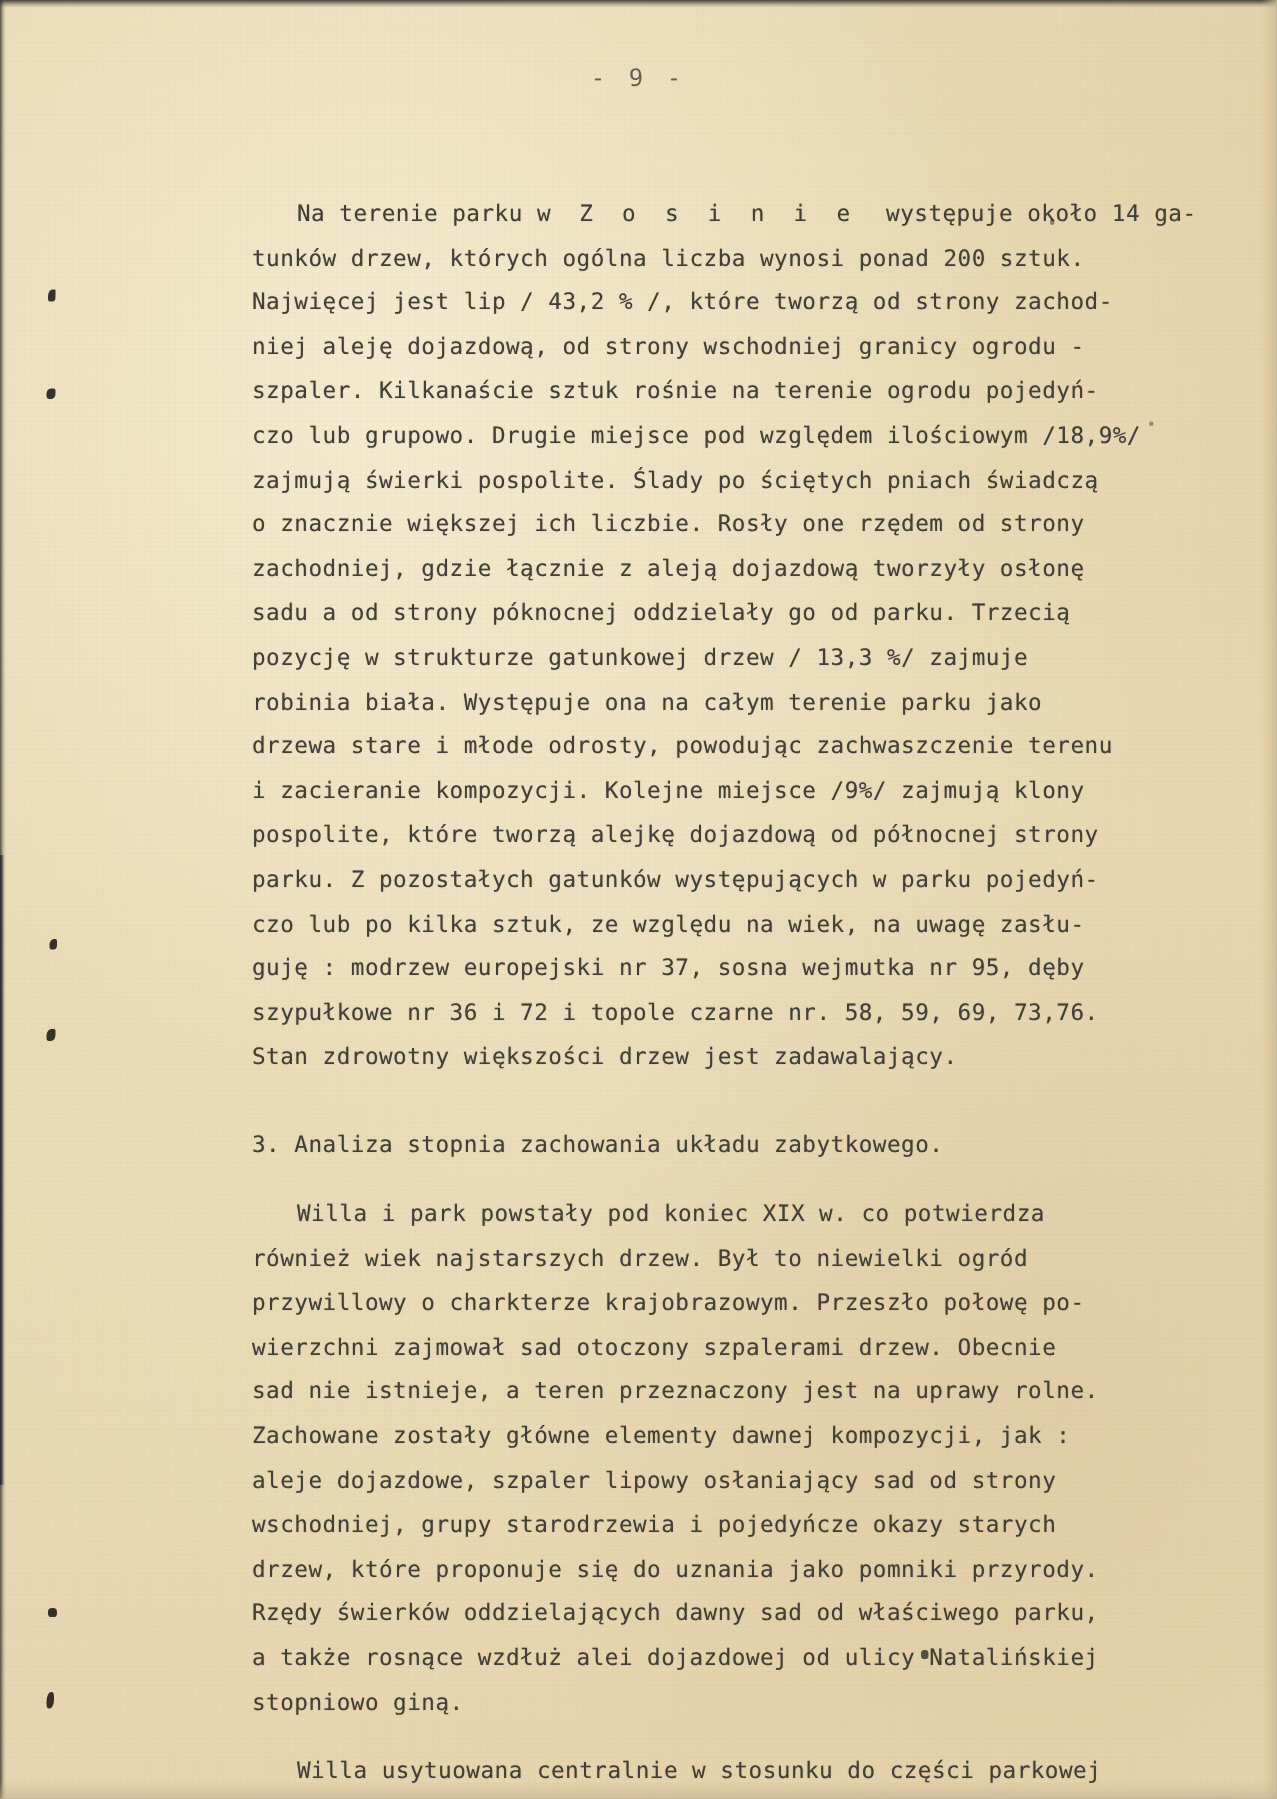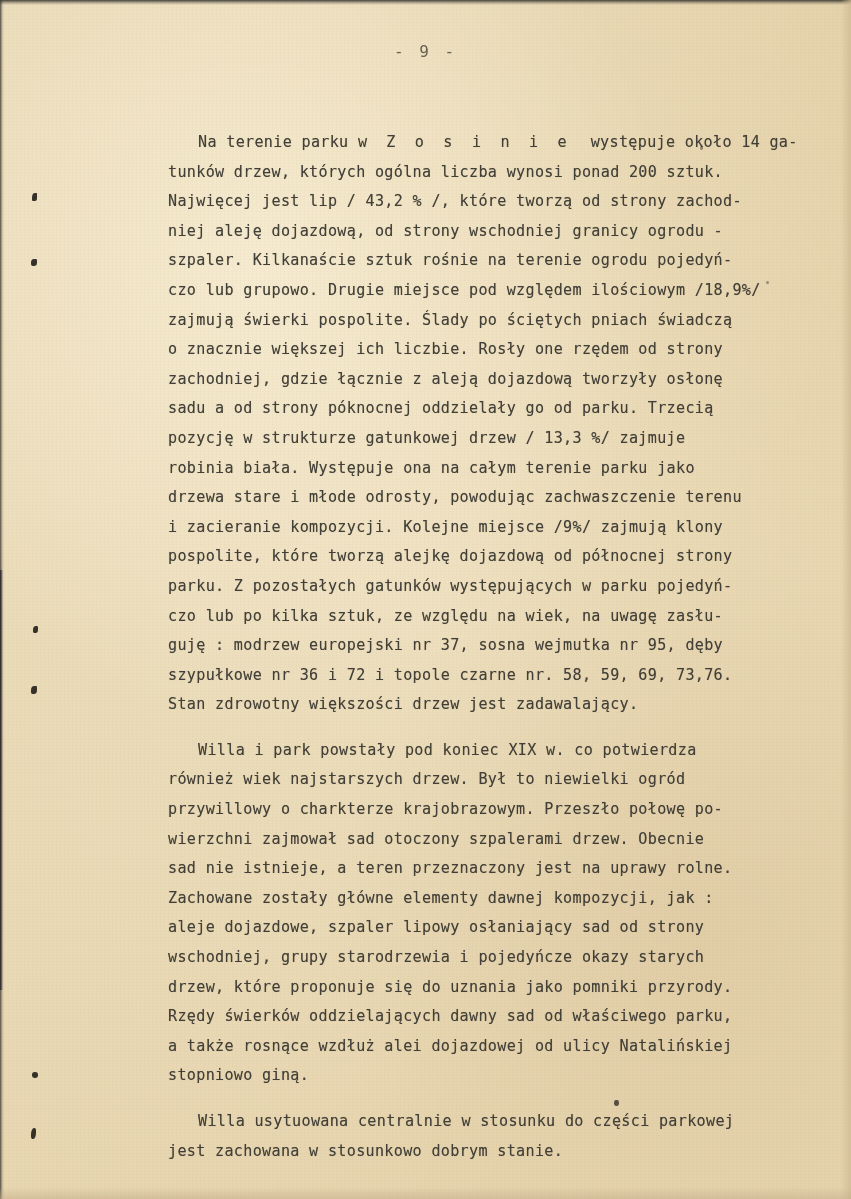--- a/index.html
+++ b/index.html
@@ -136,20 +136,21 @@
   <div class="edge-left"></div>
   <div class="edge-left-dark"></div>
   <div class="edge-right"></div>
   <div class="edge-bottom"></div>
 
   <div class="page-number">- 9 -</div>
 
   <div class="body-block">
 
   <p class="para"><span class="line indent">Na terenie parku w  <span class="spaced">Z o s i n i e</span>  występuje około 14 ga-</span><span class="line">tunków drzew, których ogólna liczba wynosi ponad 200 sztuk.</span><span class="line">Najwięcej jest lip / 43,2 % /, które tworzą od strony zachod-</span><span class="line">niej aleję dojazdową, od strony wschodniej granicy ogrodu -</span><span class="line">szpaler. Kilkanaście sztuk rośnie na terenie ogrodu pojedyń-</span><span class="line">czo lub grupowo. Drugie miejsce pod względem ilościowym /18,9%/</span><span class="line">zajmują świerki pospolite. Ślady po ściętych pniach świadczą</span><span class="line">o znacznie większej ich liczbie. Rosły one rzędem od strony</span><span class="line">zachodniej, gdzie łącznie z aleją dojazdową tworzyły osłonę</span><span class="line">sadu a od strony póknocnej oddzielały go od parku. Trzecią</span><span class="line">pozycję w strukturze gatunkowej drzew / 13,3 %/ zajmuje</span><span class="line">robinia biała. Występuje ona na całym terenie parku jako</span><span class="line">drzewa stare i młode odrosty, powodując zachwaszczenie terenu</span><span class="line">i zacieranie kompozycji. Kolejne miejsce /9%/ zajmują klony</span><span class="line">pospolite, które tworzą alejkę dojazdową od północnej strony</span><span class="line">parku. Z pozostałych gatunków występujących w parku pojedyń-</span><span class="line">czo lub po kilka sztuk, ze względu na wiek, na uwagę zasłu-</span><span class="line">guję : modrzew europejski nr 37, sosna wejmutka nr 95, dęby</span><span class="line">szypułkowe nr 36 i 72 i topole czarne nr. 58, 59, 69, 73,76.</span><span class="line">Stan zdrowotny większości drzew jest zadawalający.</span></p>
+      <p class="para heading-para"><span class="line">3. Analiza stopnia zachowania układu zabytkowego.</span></p>
       <p class="para tail-para"><span class="line indent">Willa i park powstały pod koniec XIX w. co potwierdza</span><span class="line">również wiek najstarszych drzew. Był to niewielki ogród</span><span class="line">przywillowy o charkterze krajobrazowym. Przeszło połowę po-</span><span class="line">wierzchni zajmował sad otoczony szpalerami drzew. Obecnie</span><span class="line">sad nie istnieje, a teren przeznaczony jest na uprawy rolne.</span><span class="line">Zachowane zostały główne elementy dawnej kompozycji, jak :</span><span class="line">aleje dojazdowe, szpaler lipowy osłaniający sad od strony</span><span class="line">wschodniej, grupy starodrzewia i pojedyńcze okazy starych</span><span class="line">drzew, które proponuje się do uznania jako pomniki przyrody.</span><span class="line">Rzędy świerków oddzielających dawny sad od właściwego parku,</span><span class="line">a także rosnące wzdłuż alei dojazdowej od ulicy Natalińskiej</span><span class="line">stopniowo giną.</span></p>
       <p class="para tail-para"><span class="line indent">Willa usytuowana centralnie w stosunku do części parkowej</span><span class="line">jest zachowana w stosunkowo dobrym stanie.</span></p>
     </div>
 
   <span class="speck m1"></span>
   <span class="speck m2"></span>
   <span class="speck m3"></span>
   <span class="speck m4"></span>
   <span class="speck m5"></span>
   <span class="speck m6"></span>

